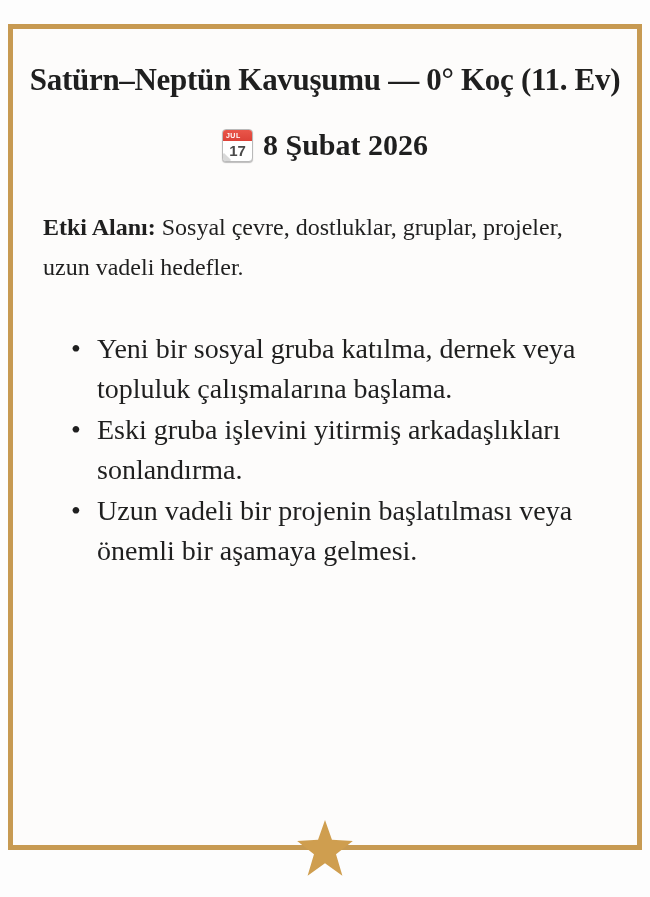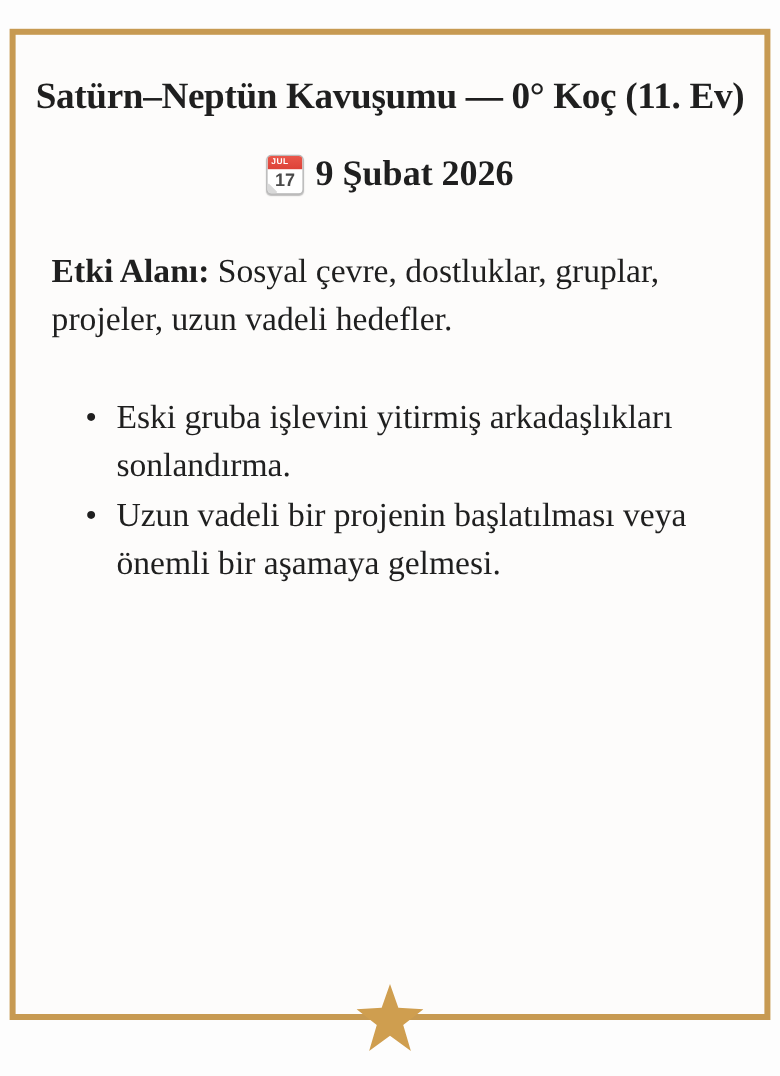--- a/index.html
+++ b/index.html
@@ -85,21 +85,21 @@
   .calendar-icon .cal-curl {
     position: absolute;
     left: -4px; bottom: -4px;
     width: 10px; height: 10px;
     background: #d9d9d9;
     transform: rotate(45deg);
   }
   .intro {
     margin-top: 42px;
     padding: 0 36px 0 30px;
-    font-size: 28px;
+    font-size: 24px;
     line-height: 40px;
   }
   .intro b { font-weight: bold; }
   .effects-list {
     margin-top: 42px;
     padding-left: 84px;
     padding-right: 40px;
     list-style: none;
   }
   .bullet-item {
@@ -134,25 +134,26 @@
 
   <div class="title">Satürn–Neptün Kavuşumu — 0° Koç (11. Ev)</div>
 
   <div class="date-row">
     <span class="calendar-icon">
       <span class="cal-top"></span>
       <span class="cal-top-mark">JUL</span>
       <span class="cal-day">17</span>
       <span class="cal-curl"></span>
     </span>
-    <span>9 Şubat 2026</span>
+    <span>8 Şubat 2026</span>
   </div>
 
   <p class="intro"><b>Etki Alanı:</b><span> Sosyal çevre, dostluklar, gruplar, projeler, uzun vadeli hedefler.</span></p>
 
   <ul class="effects-list">
+      <li class="bullet-item">Yeni bir sosyal gruba katılma, dernek veya topluluk çalışmalarına başlama.</li>
       <li class="bullet-item">Eski gruba işlevini yitirmiş arkadaşlıkları sonlandırma.</li>
       <li class="bullet-item">Uzun vadeli bir projenin başlatılması veya önemli bir aşamaya gelmesi.</li>
     </ul>
 
   <div class="star"></div>
 
 </div>
 
 </body></html>

